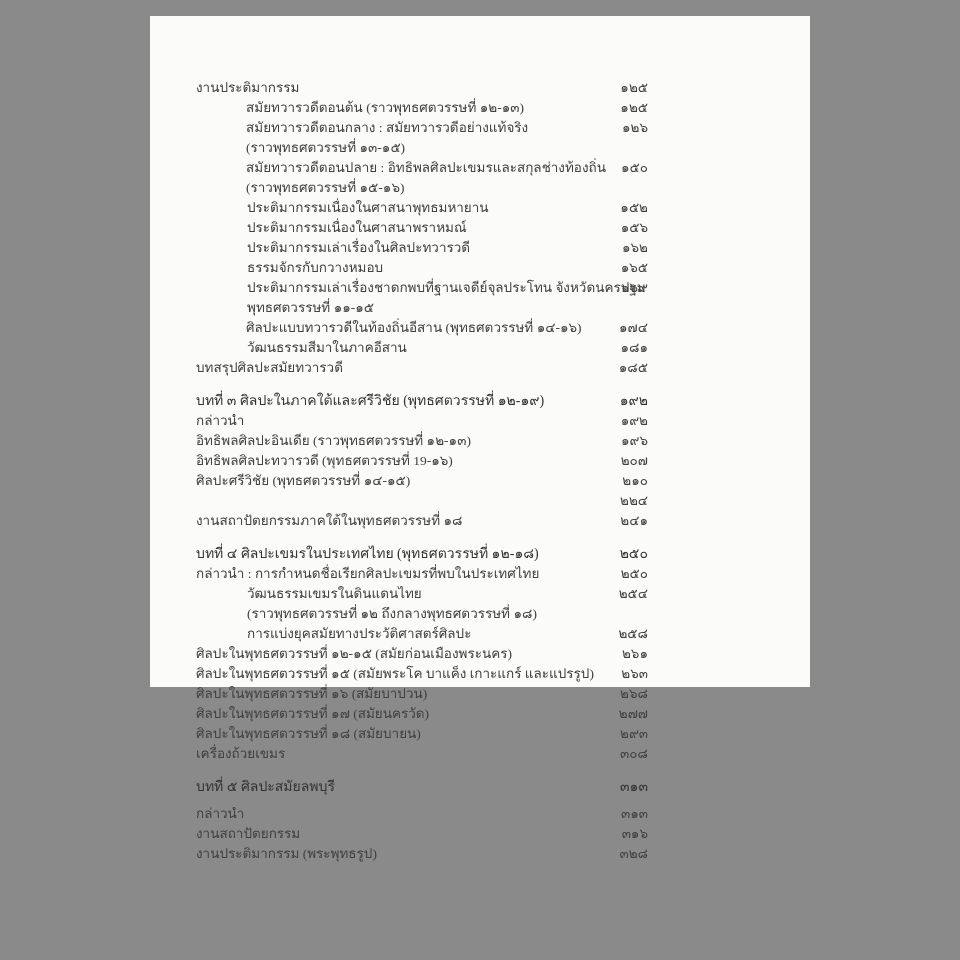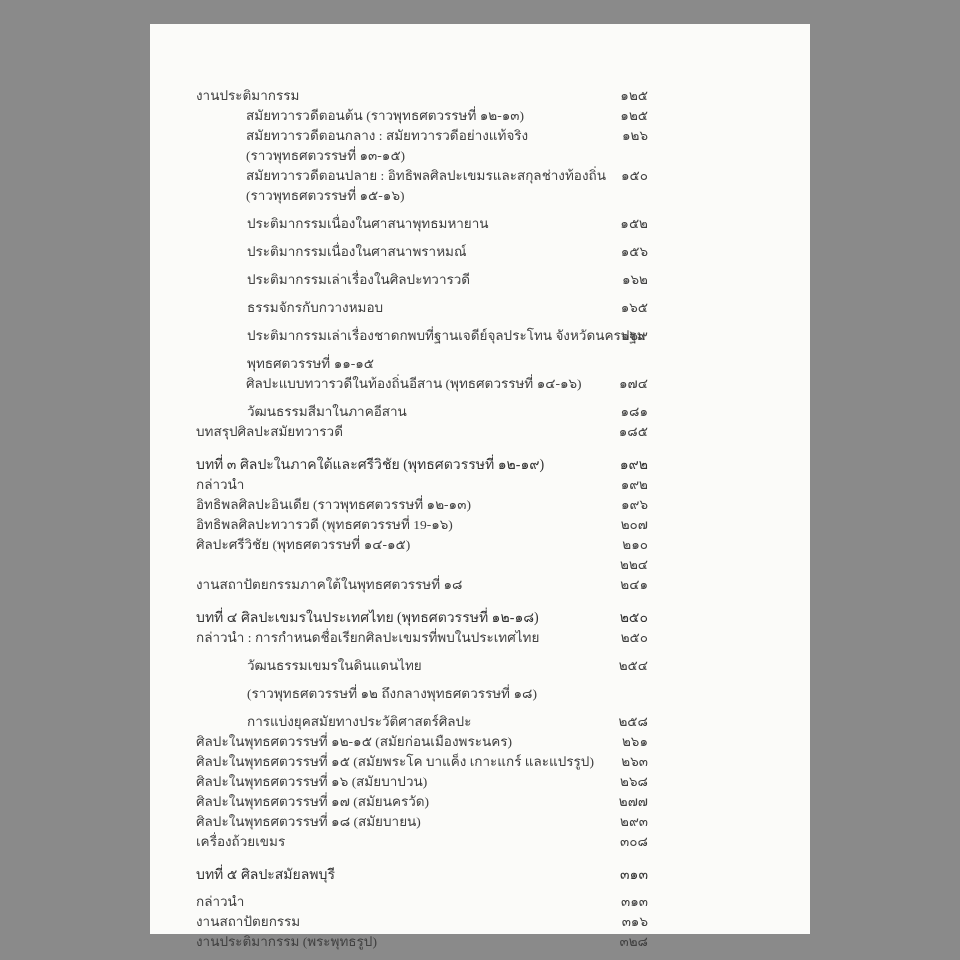--- a/index.html
+++ b/index.html
@@ -6,35 +6,35 @@
   body {
     width:960px; height:960px;
     background:#8a8a8a;
     font-family:"Liberation Serif","DejaVu Serif",serif;
   }
   .canvas {
     position:relative; width:960px; height:960px;
     background:#8a8a8a; overflow:hidden;
   }
   .paper {
-    position:absolute; left:150px; top:24px;
-    width:660px; height:910px;
+    position:absolute; left:150px; top:16px;
+    width:660px; height:671px;
     background:#fbfbf9;
   }
   .toc-list {
     position:absolute; left:0; top:62px; width:660px;
   }
   .row {
     position:relative; height:20px; line-height:20px;
     font-size:13.5px; color:#414141;
     white-space:nowrap;
   }
   .row.i0 { padding-left:46px; }
   .row.i1 { padding-left:96px; }
-  .row.i2 { padding-left:97px;margin-top:8px; }
+  .row.i2 { padding-left:97px; }
   .row.bold { font-weight:normal; font-size:14px; color:#333333; }
   .row.gap { margin-top:13px; }
   .row.gap-sm { margin-top:7px; }
   .pg {
     position:absolute; right:162px; top:0;
     text-align:right;
   }
 </style>
 </head>
 <body style="background: rgb(138, 138, 138);">

